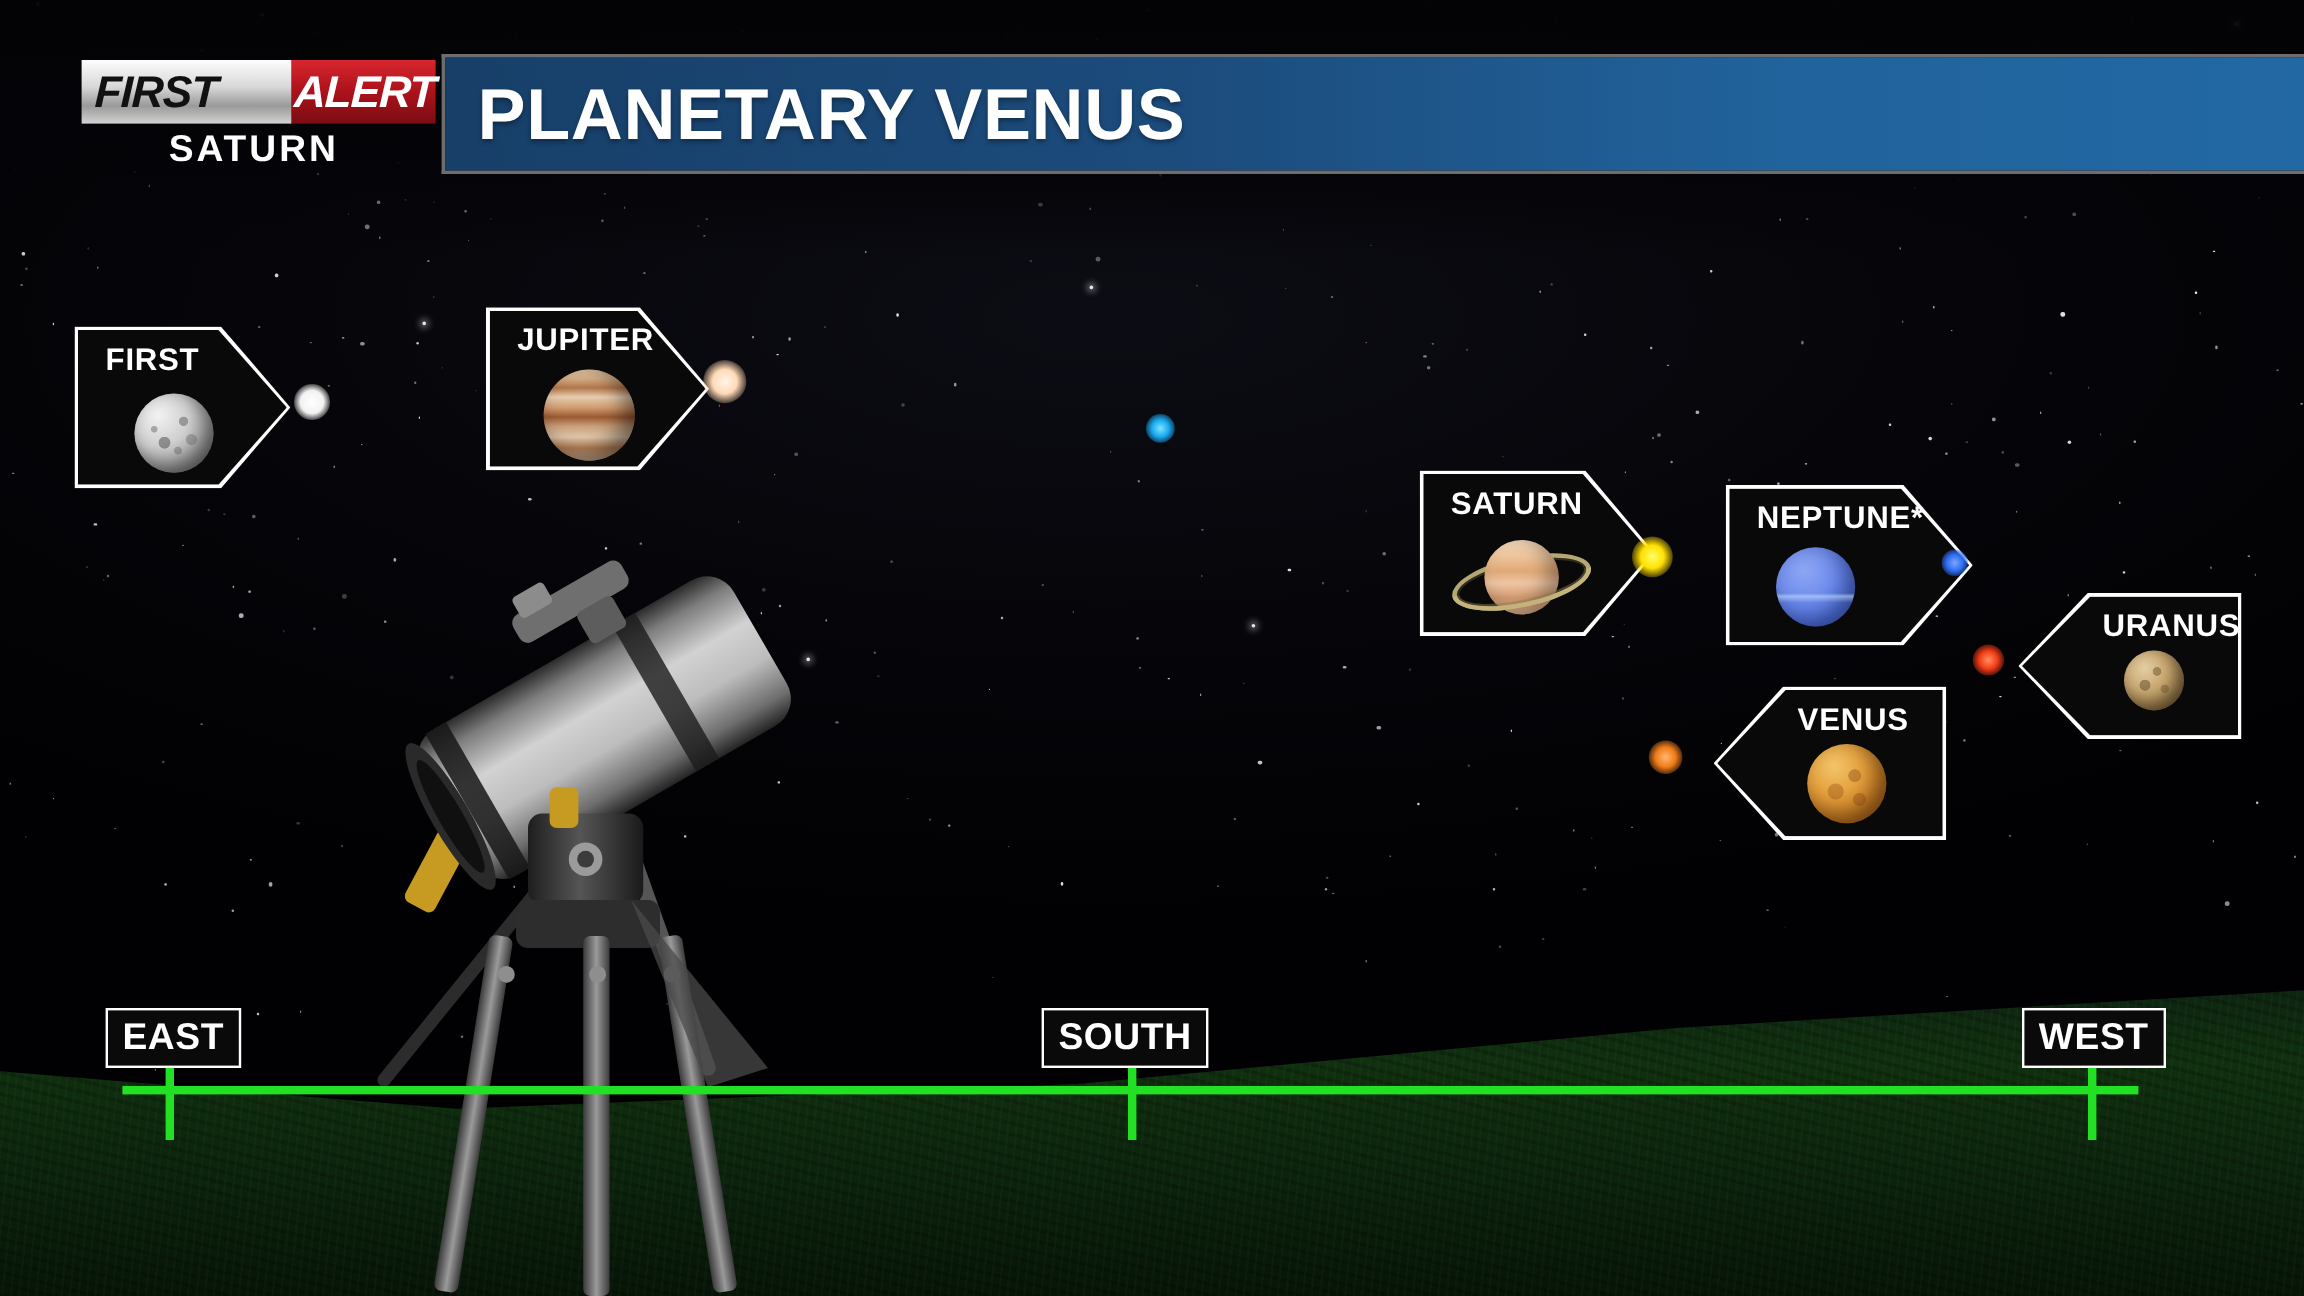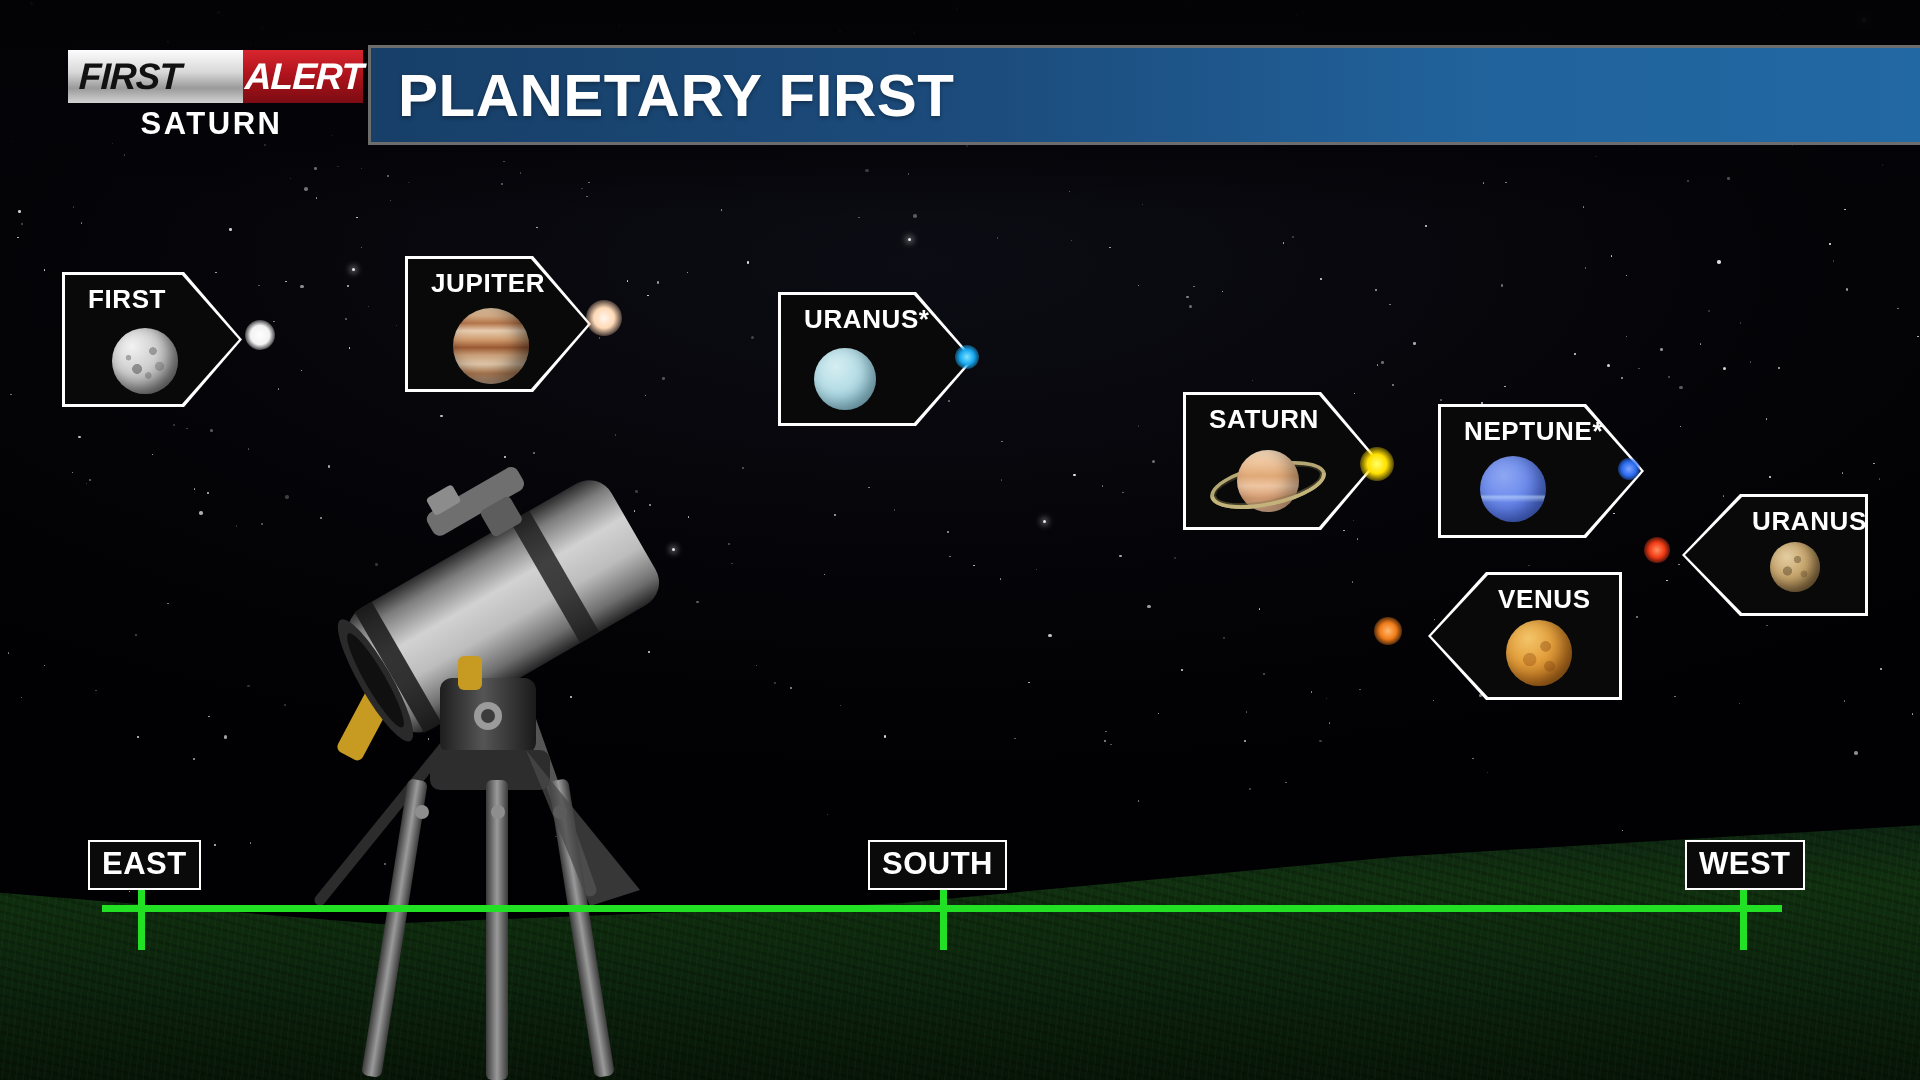--- a/index.html
+++ b/index.html
@@ -633,26 +633,20 @@
   <div class="skydot" style="left:245px;top:320px;width:30px;height:30px;background:radial-gradient(circle,#ffffff 0%,#f2f2f2 45%,rgba(255,255,255,.15) 75%,transparent 100%);"></div>
 
   <div class="callout right" style="left:405px;top:256px;width:186px;height:136px;">
     <div class="shape"></div>
     <div class="inner"></div>
     <div class="label">JUPITER</div>
     <div class="planet p-jupiter" style="left:48px;top:52px;width:76px;height:76px;"></div>
   </div>
   <div class="skydot" style="left:586px;top:300px;width:36px;height:36px;background:radial-gradient(circle,#fff6ec 0%,#ffd9b6 40%,rgba(255,200,160,.18) 74%,transparent 100%);"></div>
 
-  <div class="callout right" style="left:778px;top:292px;width:196px;height:134px;">
-    <div class="shape"></div>
-    <div class="inner"></div>
-    <div class="label">URANUS*</div>
-    <div class="planet p-uranus" style="left:36px;top:56px;width:62px;height:62px;"></div>
-  </div>
   <div class="skydot" style="left:955px;top:345px;width:24px;height:24px;background:radial-gradient(circle,#7fe4ff 0%,#18a8f0 42%,rgba(24,168,240,.25) 76%,transparent 100%);"></div>
 
   <div class="callout right" style="left:1183px;top:392px;width:196px;height:138px;">
     <div class="shape"></div>
     <div class="inner"></div>
     <div class="label">SATURN</div>
     <div style="position:absolute;left:26px;top:50px;width:110px;height:80px;">
       <div class="saturn-ring" style="left:0;top:22px;width:110px;height:34px;"></div>
       <div class="planet p-saturn-body" style="left:28px;top:8px;width:62px;height:62px;"></div>
       <div class="saturn-ring" style="left:0;top:22px;width:110px;height:34px;clip-path:polygon(0 50%,100% 50%,100% 100%,0 100%);"></div>
@@ -703,17 +697,17 @@
       </div>
       <div id="logo-alert">
         <span>ALERT</span>
       </div>
     </div>
     <div id="logo-weather">SATURN</div>
   </div>
 
   <div id="banner-wrap">
     <div id="banner">
-      <div id="banner-title">PLANETARY FIRST</div>
+      <div id="banner-title">PLANETARY VENUS</div>
     </div>
   </div>
 
 </div>
 
 </body></html>

